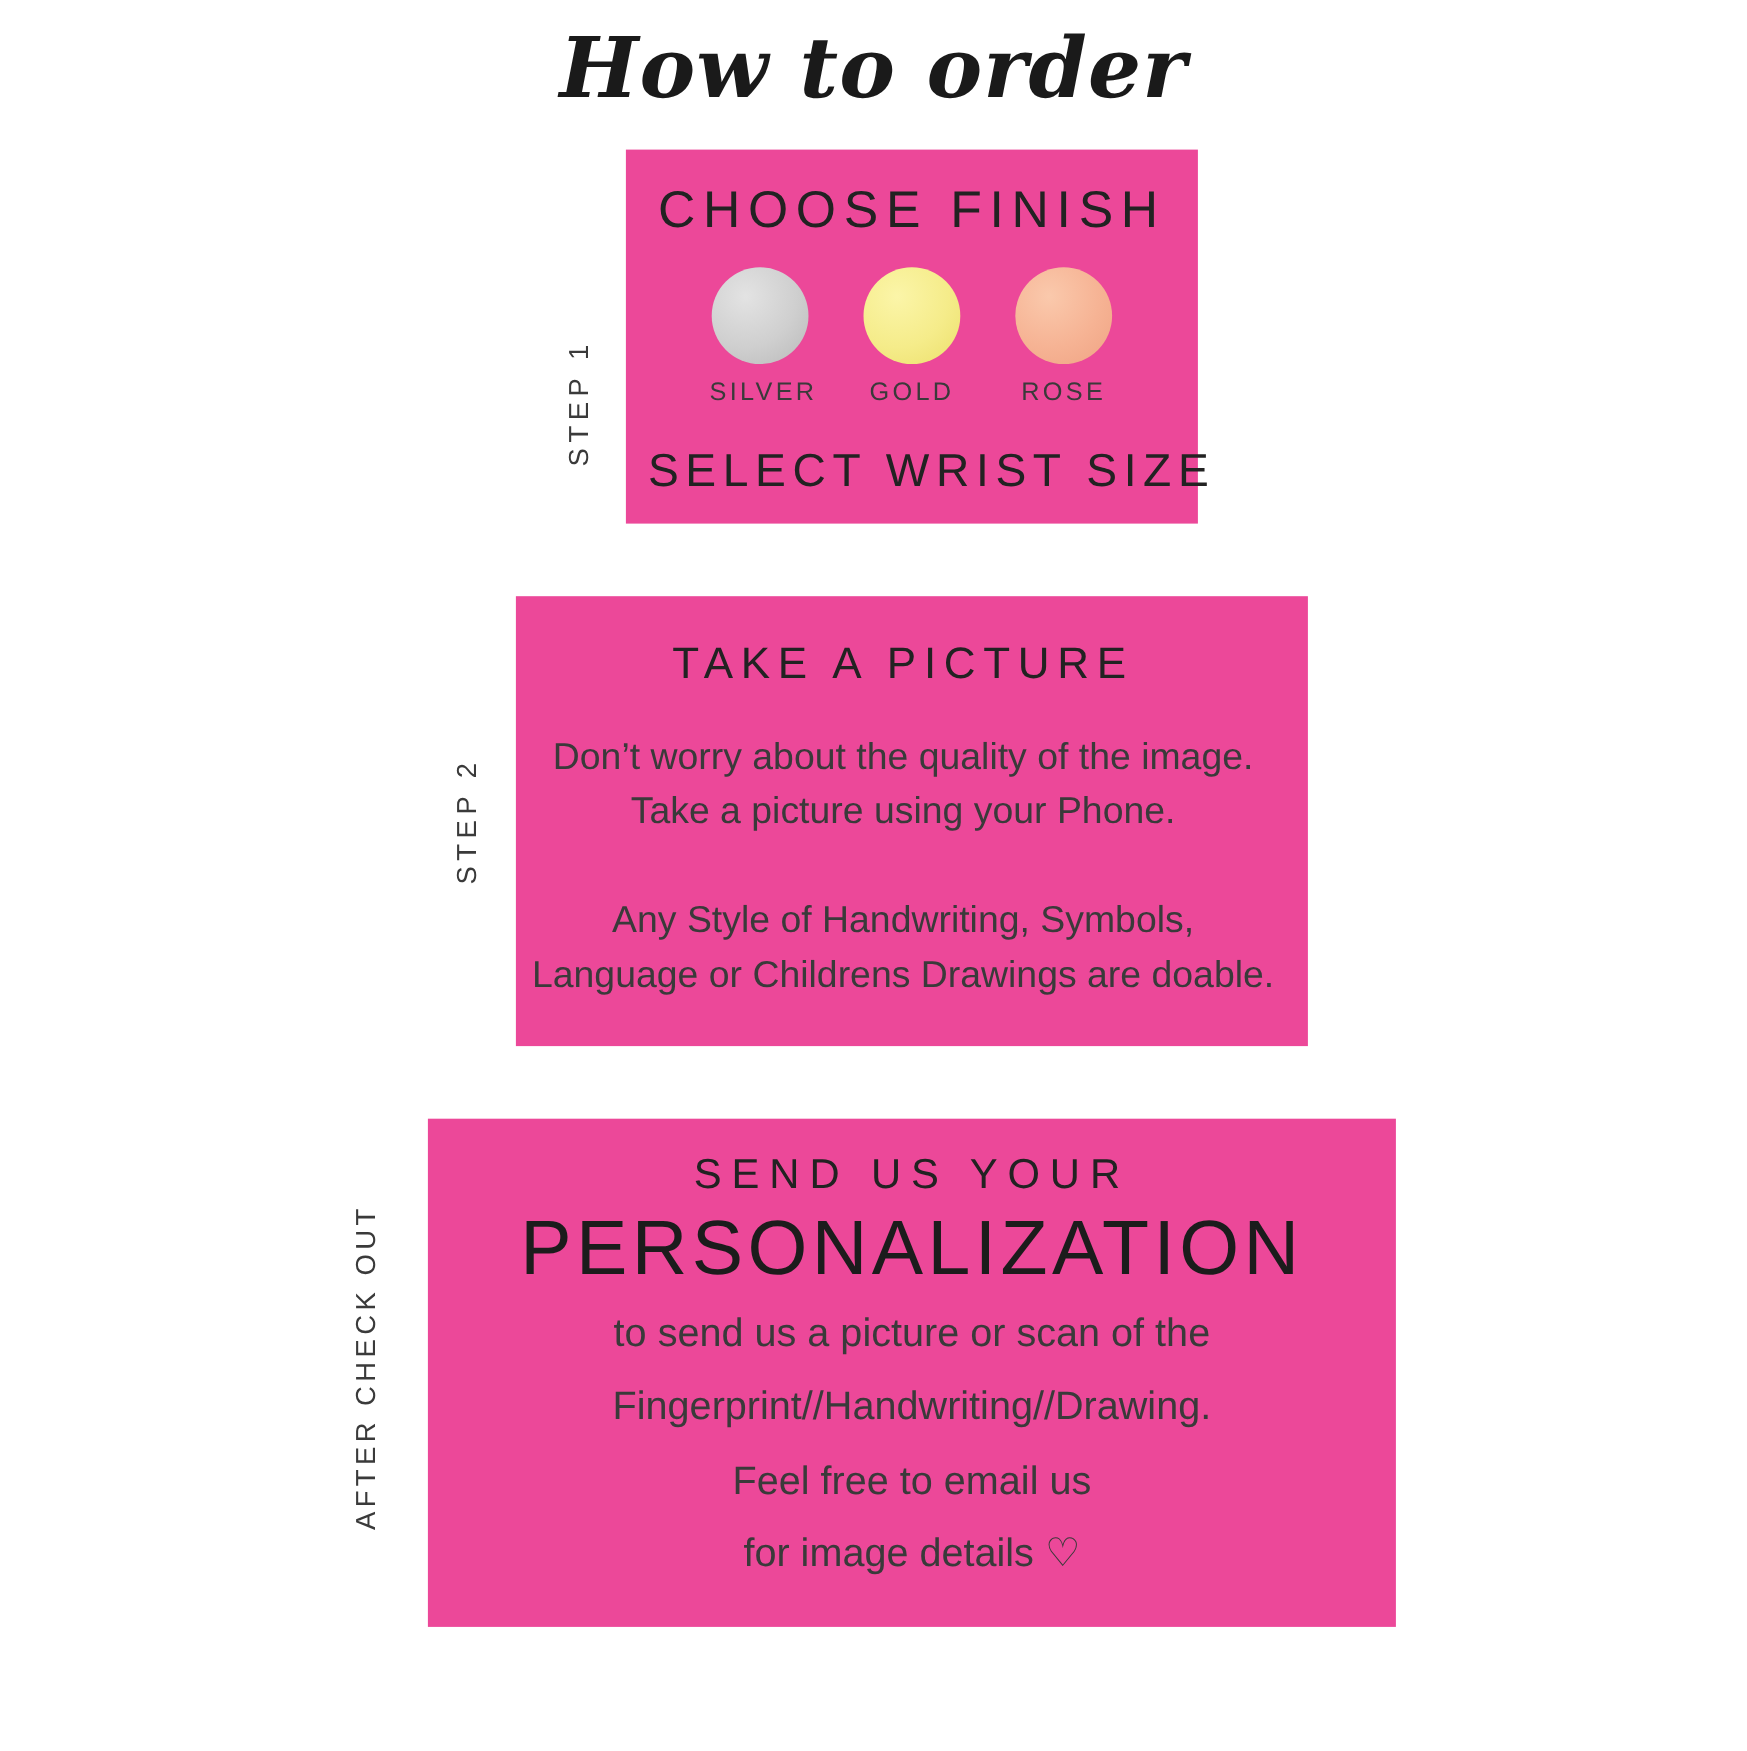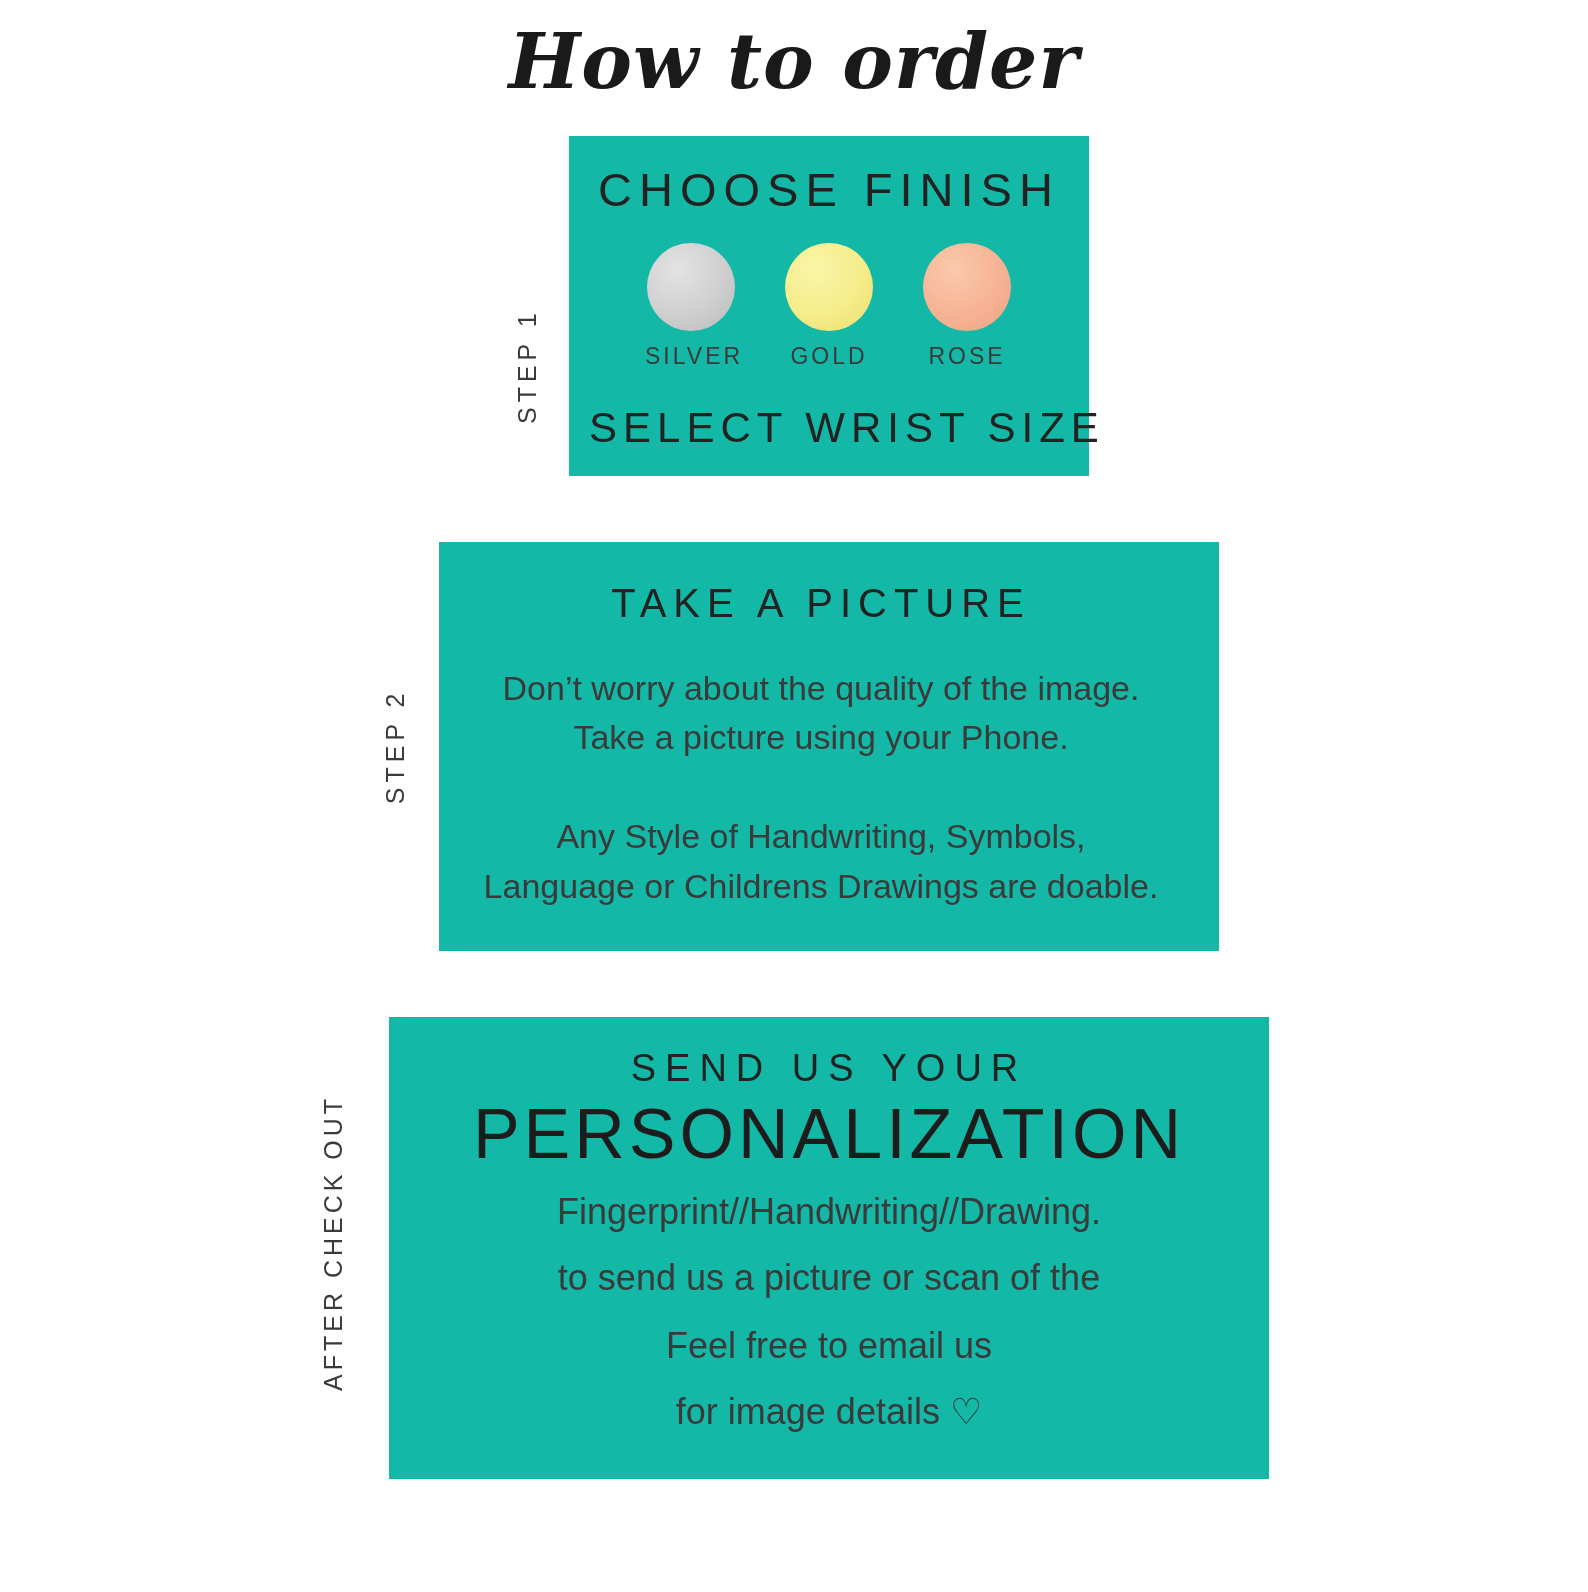--- a/index.html
+++ b/index.html
@@ -38,21 +38,21 @@
   .step-label {
     writing-mode: vertical-rl;
     transform: rotate(180deg);
     text-align: center;
     font-size: 25px;
     letter-spacing: 5px;
     color: #3a3a3a;
     font-family: "Liberation Sans", sans-serif;
   }
   .panel {
-    background: #14b8a6;
+    background: #ec4899;
     box-sizing: border-box;
   }
 
   
   .step1 {
     margin-top: 34px;
     justify-content: center;
   }
   .step1 .step-label {
     width: 56px;
@@ -121,21 +121,21 @@
     justify-content: center;
   }
   .step2 .step-label {
     width: 52px;
     display: flex;
     align-items: center;
     justify-content: center;
     margin-right: 18px;
   }
   .panel2 {
-    width: 780px;
+    width: 720px;
     padding: 34px 24px 40px 8px;
     text-align: center;
   }
   .h2-line {
     font-weight: 300;
     font-size: 40px;
     letter-spacing: 7px;
     color: #222;
     line-height: 1.35;
   }
@@ -236,18 +236,18 @@
       <div>Language or Childrens Drawings are doable.</div>
     </div>
   </div>
 </div>
 
 <div class="step step3">
   <div class="step-label">AFTER CHECK OUT</div>
   <div class="panel panel3">
     <div class="h3-small">SEND US YOUR</div>
     <div class="h3-big">PERSONALIZATION</div>
+    <div class="p3">to send us a picture or scan of the</div>
     <div class="p3">Fingerprint//Handwriting//Drawing.</div>
-    <div class="p3">to send us a picture or scan of the</div>
     <div class="p3 gap">Feel free to email us</div>
     <div class="p3">for image details ♡</div>
   </div>
 </div>
 
 </body></html>

